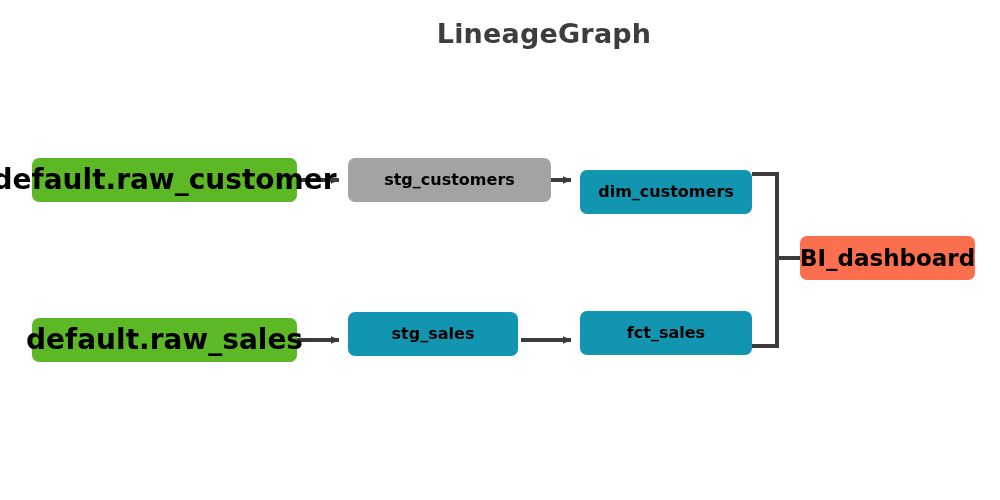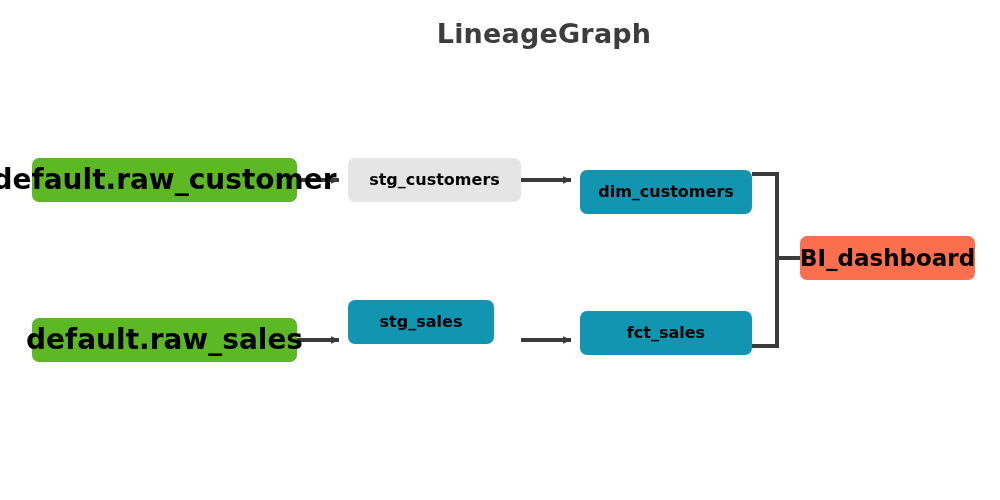--- a/index.html
+++ b/index.html
@@ -85,33 +85,33 @@
       <polyline points="752,346 777,346 777,258"></polyline>
 
       <line x1="777" y1="258" x2="800" y2="258"></line>
     </g>
   </svg>
 
   <div class="node node-source" style="left:32px; top:158px; width:265px; height:44px; background:#5cb925;">
     <span class="node-label">default.raw_customer</span>
   </div>
 
-  <div class="node node-model" style="left:348px; top:158px; width:173px; height:44px; background:#e5e5e5;">
+  <div class="node node-model" style="left:348px; top:158px; width:203px; height:44px; background:#a3a3a3;">
     <span class="node-label">stg_customers</span>
   </div>
 
   <div class="node node-model" style="left:580px; top:158px; width:172px; height:44px; background:#1295b0;margin-top:12px;">
     <span class="node-label">dim_customers</span>
   </div>
 
   <div class="node node-source" style="left:32px; top:318px; width:265px; height:44px; background:#5cb925;">
     <span class="node-label">default.raw_sales</span>
   </div>
 
-  <div class="node node-model" style="left:348px; top:300px; width:146px; height:44px; background:#1295b0;">
+  <div class="node node-model" style="left:348px; top:312px; width:170px; height:44px; background:#1295b0;">
     <span class="node-label">stg_sales</span>
   </div>
 
   <div class="node node-model" style="left:580px; top:311px; width:172px; height:44px; background:#1295b0;">
     <span class="node-label">fct_sales</span>
   </div>
 
   <div class="node node-bi" style="left:800px; top:236px; width:175px; height:44px; background:#fb6e4e;">
     <span class="node-label">BI_dashboard</span>
   </div>

